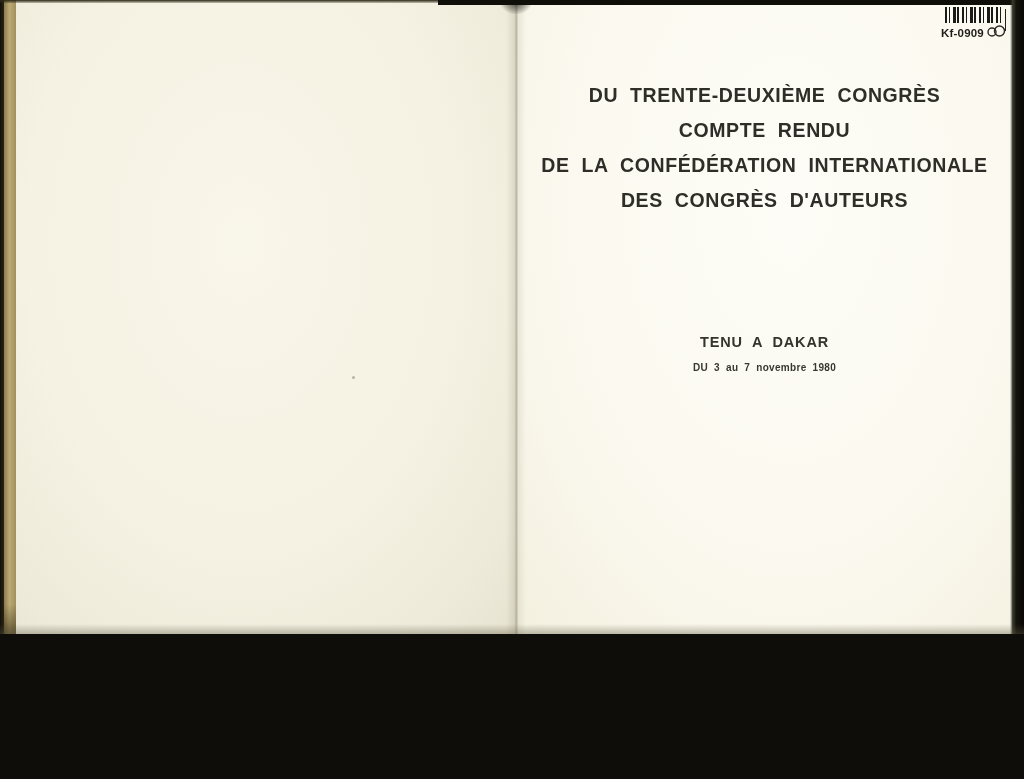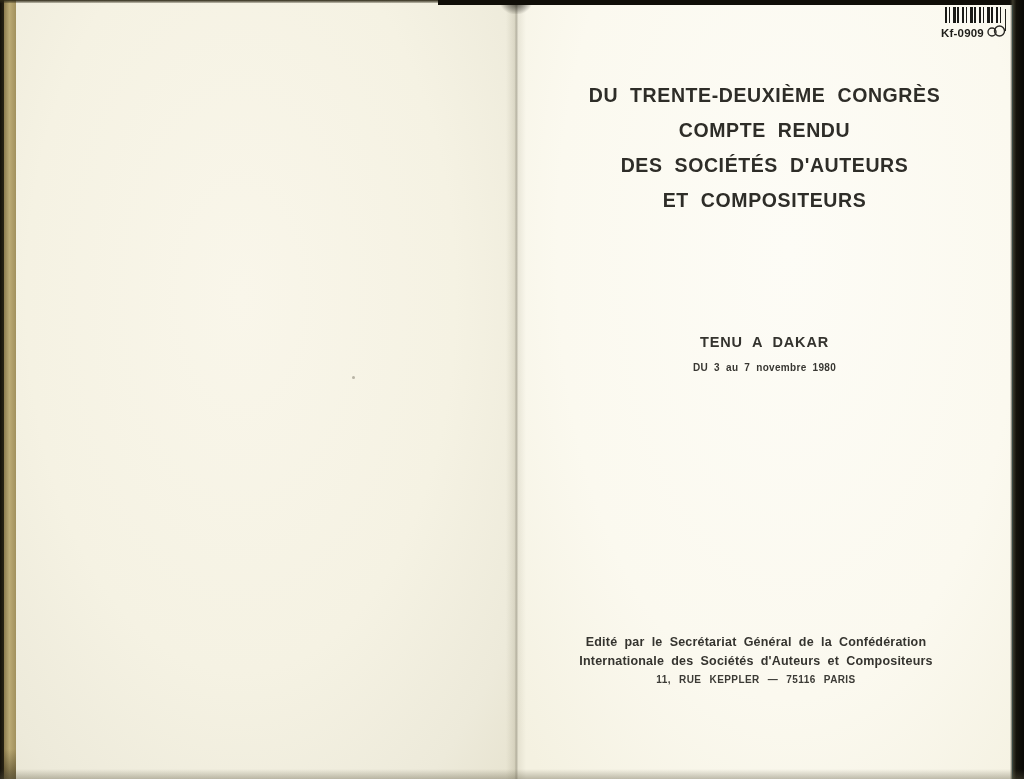--- a/index.html
+++ b/index.html
@@ -7,21 +7,21 @@
     padding: 0;
     width: 1024px;
     height: 779px;
     overflow: hidden;
     background: #0e0d09;
     font-family: "Liberation Sans", sans-serif;
   }
   .scan {
     position: relative;
     width: 1024px;
-    height: 779px;
+    height: 634px;
     background: #0ea5e9;
   }
   
   .edge-left-black {
     position: absolute; left: 0; top: 0; width: 4px; height: 100%;
     background: linear-gradient(to right, #14110a, #2a2414);
   }
   .edge-left-tan {
     position: absolute; left: 4px; top: 0; width: 12px; height: 100%;
     background: linear-gradient(to right, #8d7c4e 0%, #bcab75 45%, #a1905d 100%);
@@ -184,26 +184,21 @@
           <circle cx="6" cy="8" r="4" fill="none" stroke="#2a2925" stroke-width="1.4"></circle>
           <circle cx="13.5" cy="7" r="5" fill="none" stroke="#2a2925" stroke-width="1.4"></circle>
         </svg>
       </span>
     </div>
   </div>
 
   <div class="title-block">
     <div>DU TRENTE-DEUXIÈME CONGRÈS</div>
     <div>COMPTE RENDU</div>
-    <div>DES SOCIÉTÉS D'AUTEURS</div>
-    <div>ET COMPOSITEURS</div>
+    <div>DE LA CONFÉDÉRATION INTERNATIONALE</div>
+    <div>DES CONGRÈS D'AUTEURS</div>
   </div>
 
   <div class="venue-line">TENU A DAKAR</div>
   <div class="date-line">DU 3 au 7 novembre 1980</div>
 
-  <div class="publisher-block">
-    <div class="pub-line">Edité par le Secrétariat Général de la Confédération</div>
-    <div class="pub-line">Internationale des Sociétés d'Auteurs et Compositeurs</div>
-    <div class="pub-address">11, RUE KEPPLER — 75116 PARIS</div>
-  </div>
 
 </div>
 
 </body></html>

